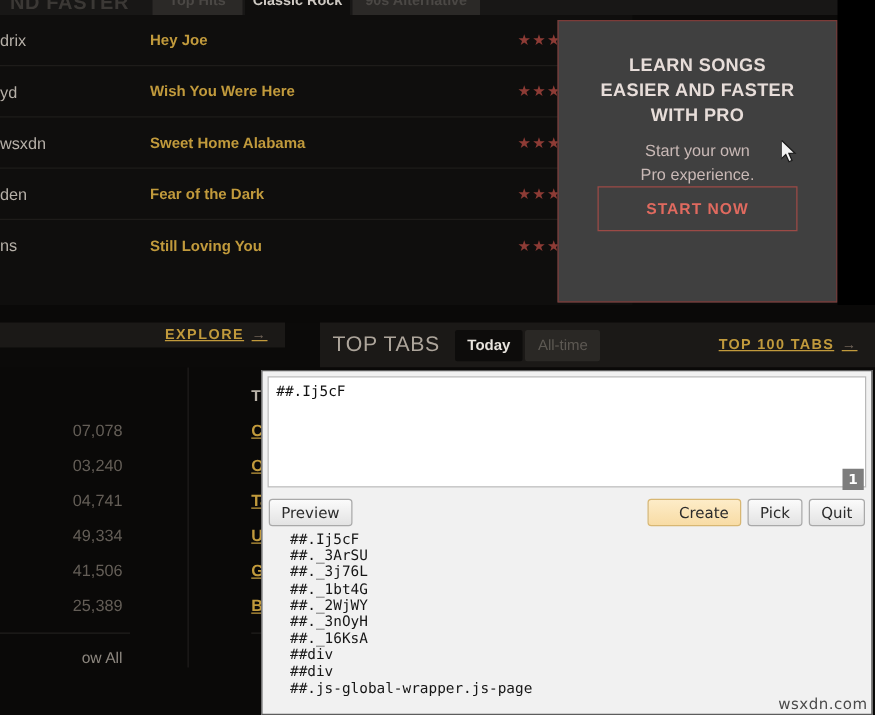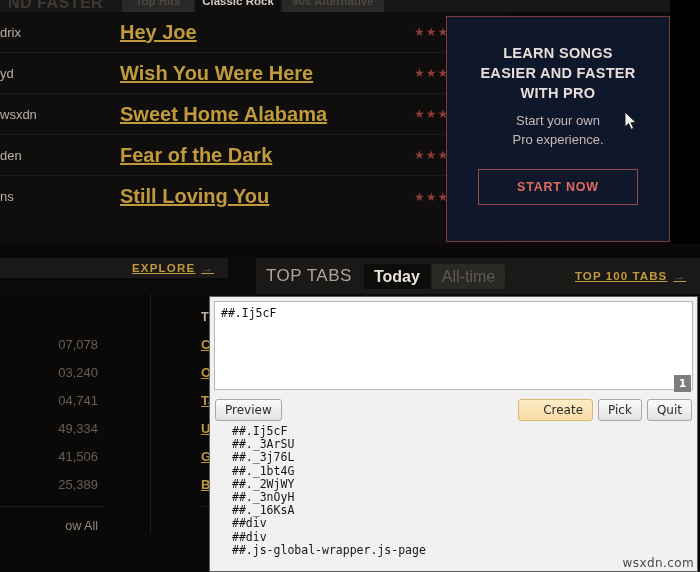--- a/index.html
+++ b/index.html
@@ -37,45 +37,45 @@
   .songrow {
     position: relative; height: 41px; display: flex; align-items: center;
     border-bottom: 1px solid #1e1c1a;
   }
   .songrow:last-child { border-bottom: none; }
   .artist {
     width: 120px; padding-left: 0; font-size: 13px; color: #b6b0a8;
     white-space: nowrap; overflow: hidden;
   }
   .songtitle {
-    flex: 1; font-size: 20px; font-weight: bold; color: #c19a3c;
-    text-decoration: underline; white-space: nowrap;
+    flex: 1; font-size: 12px; font-weight: bold; color: #c19a3c;
+    white-space: nowrap;
   }
   .stars { width: 92px; text-align: left; letter-spacing: 1px; font-size: 12px; }
   .star { color: #8d3b35; }
   .star.empty { color: #3a3533; }
 
   
   .promo {
     position: absolute; left: 446px; top: 16px; width: 224px; height: 226px;
-    background: #0f172a; border: 1px solid #7d3b38;
+    background: #404040; border: 1px solid #7d3b38;
     display: flex; flex-direction: column; align-items: center;
     padding-top: 26px;
   }
   .promo-head {
     font-size: 14.5px; font-weight: bold; color: #e7ddd9;
     text-align: center; line-height: 20px; letter-spacing: .3px;
     width: 200px;
   }
   .promo-sub {
     margin-top: 8px; font-size: 13px; color: #c9b9b6;
     text-align: center; line-height: 19px;
   }
   .promo-btn {
-    margin-top: 20px; width: 160px; height: 36px;
+    width: 160px; height: 36px;
     border: 1px solid #9c4a46; background: transparent;
     color: #e06a5f; font-size: 12.5px; font-weight: bold;
     letter-spacing: .8px; display: flex; align-items: center; justify-content: center;
     cursor: pointer;
   }
 
   
   .rightfill {
     position: absolute; left: 670px; top: 0; width: 30px; height: 250px;
     background: #000;
@@ -101,21 +101,21 @@
   }
   .arrow { color: #6e6257; margin-left: 6px; text-decoration: none; font-weight: normal; }
   .toptabsbox {
     position: absolute; left: 256px; top: 0; width: 444px; height: 36px;
     background: #1b1917; display: flex; align-items: center; padding: 0 14px 0 10px;
   }
   .toptabs-title {
     font-size: 17px; color: #ada59b; letter-spacing: .5px; margin-right: 12px;
   }
   .seg {
-    height: 25px; line-height: 25px; padding: 0 10px; font-size: 16px;
+    height: 25px; line-height: 25px; padding: 0 10px; font-size: 12px;
     border-radius: 2px;
   }
   .seg.on  { background: #0d0c0b; color: #e7e3dd; font-weight: bold; }
   .seg.off { background: #2a2825; color: #5d5953; }
   .top100 {
     margin-left: auto; font-size: 11.5px; font-weight: bold;
     color: #c19a3c; text-decoration: underline; letter-spacing: 1.1px;
   }
 
   

